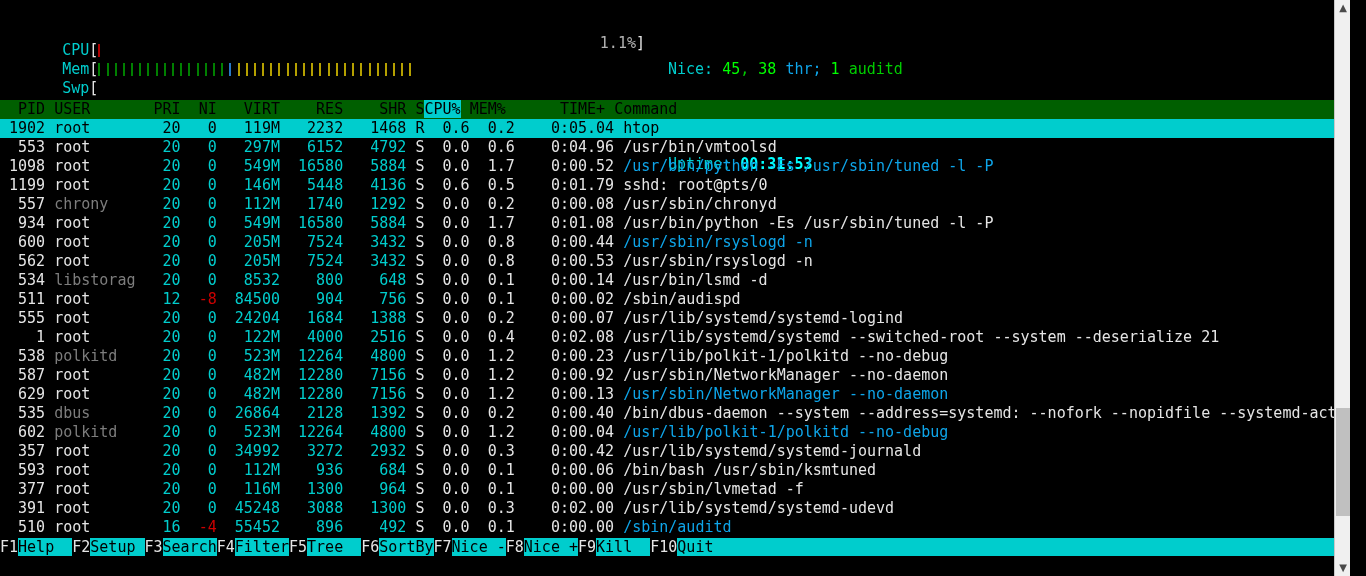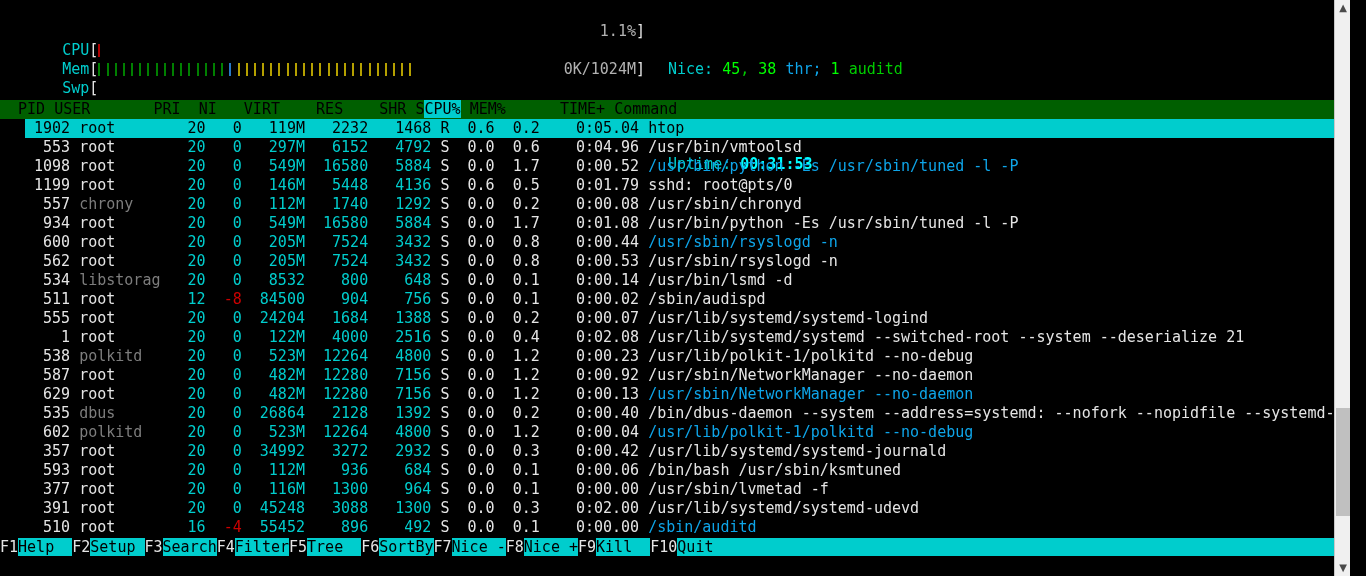--- a/index.html
+++ b/index.html
@@ -73,20 +73,21 @@
   .bar-red    { background: #b00000; }
   .bar-green  { background: #008000; }
   .bar-blue   { background: #2878c8; }
   .bar-olive  { background: #b5a000; }
 
   .meter-val {
     position: absolute;
     color: #b2b2b2;
     text-align: right;
     white-space: pre;
+    margin-top: 12px;
   }
 
   
   .hdr-right {
     position: absolute;
     top: 22px;
     left: 668px;
     white-space: pre;
   }
   .hdr-right .row { height: 19px; }
@@ -110,21 +111,20 @@
   }
 
   
   #proclist {
     position: absolute;
     left: 0;
     top: 119px;
     width: 1338px;
     white-space: pre;
     overflow: hidden;
-    padding-left: 25px;
   }
   .prow {
     height: 19px;
     white-space: pre;
     overflow: hidden;
     width: 1338px;
   }
   .prow.sel {
     background: #00cdcd;
   }
@@ -199,21 +199,20 @@
     <div class="meter-line">
       <span class="meter-label">Mem</span><span class="meter-brk">[</span><span class="bars" id="mem-bars"><span class="bar-cell"><span class="bar bar-green"></span></span><span class="bar-cell"><span class="bar bar-green"></span></span><span class="bar-cell"><span class="bar bar-green"></span></span><span class="bar-cell"><span class="bar bar-green"></span></span><span class="bar-cell"><span class="bar bar-green"></span></span><span class="bar-cell"><span class="bar bar-green"></span></span><span class="bar-cell"><span class="bar bar-green"></span></span><span class="bar-cell"><span class="bar bar-green"></span></span><span class="bar-cell"><span class="bar bar-green"></span></span><span class="bar-cell"><span class="bar bar-green"></span></span><span class="bar-cell"><span class="bar bar-green"></span></span><span class="bar-cell"><span class="bar bar-green"></span></span><span class="bar-cell"><span class="bar bar-green"></span></span><span class="bar-cell"><span class="bar bar-green"></span></span><span class="bar-cell"><span class="bar bar-green"></span></span><span class="bar-cell"><span class="bar bar-green"></span></span><span class="bar-cell"><span class="bar bar-blue"></span></span><span class="bar-cell"><span class="bar bar-olive"></span></span><span class="bar-cell"><span class="bar bar-olive"></span></span><span class="bar-cell"><span class="bar bar-olive"></span></span><span class="bar-cell"><span class="bar bar-olive"></span></span><span class="bar-cell"><span class="bar bar-olive"></span></span><span class="bar-cell"><span class="bar bar-olive"></span></span><span class="bar-cell"><span class="bar bar-olive"></span></span><span class="bar-cell"><span class="bar bar-olive"></span></span><span class="bar-cell"><span class="bar bar-olive"></span></span><span class="bar-cell"><span class="bar bar-olive"></span></span><span class="bar-cell"><span class="bar bar-olive"></span></span><span class="bar-cell"><span class="bar bar-olive"></span></span><span class="bar-cell"><span class="bar bar-olive"></span></span><span class="bar-cell"><span class="bar bar-olive"></span></span><span class="bar-cell"><span class="bar bar-olive"></span></span><span class="bar-cell"><span class="bar bar-olive"></span></span><span class="bar-cell"><span class="bar bar-olive"></span></span><span class="bar-cell"><span class="bar bar-olive"></span></span><span class="bar-cell"><span class="bar bar-olive"></span></span><span class="bar-cell"><span class="bar bar-olive"></span></span><span class="bar-cell"><span class="bar bar-olive"></span></span><span class="bar-cell"><span class="bar bar-olive"></span></span><span class="bar-cell"> </span></span>
     </div>
 
     <div class="meter-line">
       <span class="meter-label">Swp</span><span class="meter-brk">[</span><span class="bars" id="swp-bars"><span class="bar-cell"> </span><span class="bar-cell"> </span><span class="bar-cell"> </span><span class="bar-cell"> </span><span class="bar-cell"> </span><span class="bar-cell"> </span><span class="bar-cell"> </span><span class="bar-cell"> </span><span class="bar-cell"> </span><span class="bar-cell"> </span><span class="bar-cell"> </span><span class="bar-cell"> </span><span class="bar-cell"> </span><span class="bar-cell"> </span><span class="bar-cell"> </span><span class="bar-cell"> </span><span class="bar-cell"> </span><span class="bar-cell"> </span><span class="bar-cell"> </span><span class="bar-cell"> </span><span class="bar-cell"> </span><span class="bar-cell"> </span><span class="bar-cell"> </span><span class="bar-cell"> </span><span class="bar-cell"> </span><span class="bar-cell"> </span><span class="bar-cell"> </span><span class="bar-cell"> </span><span class="bar-cell"> </span><span class="bar-cell"> </span><span class="bar-cell"> </span><span class="bar-cell"> </span><span class="bar-cell"> </span><span class="bar-cell"> </span><span class="bar-cell"> </span><span class="bar-cell"> </span><span class="bar-cell"> </span><span class="bar-cell"> </span><span class="bar-cell"> </span><span class="bar-cell"> </span></span>
     </div>
   </div>
 
   <div class="meter-val" style="top:22px; left:440px; width:205px;"><span>1.1%</span><span class="meter-brk">]</span></div>
-  <div class="meter-val" style="top:60px; left:440px; width:205px;"><span>0K/1024M</span><span class="meter-brk">]</span></div>
 
   <div class="hdr-right">
     <div class="row"><span class="c-cyan">Nice:</span><span> </span><span class="c-greenb">45</span><span class="c-green">,</span><span> </span><span class="c-greenb">38</span><span> </span><span class="c-greend">thr;</span><span> </span><span class="c-greenb">1</span><span> </span><span class="c-green">auditd</span></div>
 
 
     <div class="row"><span class="c-cyan">Uptime:</span><span> </span><span class="c-cyanb" style="font-weight:bold">00:31:53</span></div>
   </div>
 
   <div class="colhdr" id="colhdr"><span>  PID </span><span>USER      </span><span> PRI</span><span>  NI</span><span>   VIRT</span><span>    RES</span><span>    SHR</span><span> S</span><span class="sortcol">CPU%</span><span> </span><span>MEM%</span><span>      TIME+ </span><span>Command                                                                                                                 </span></div>
 

